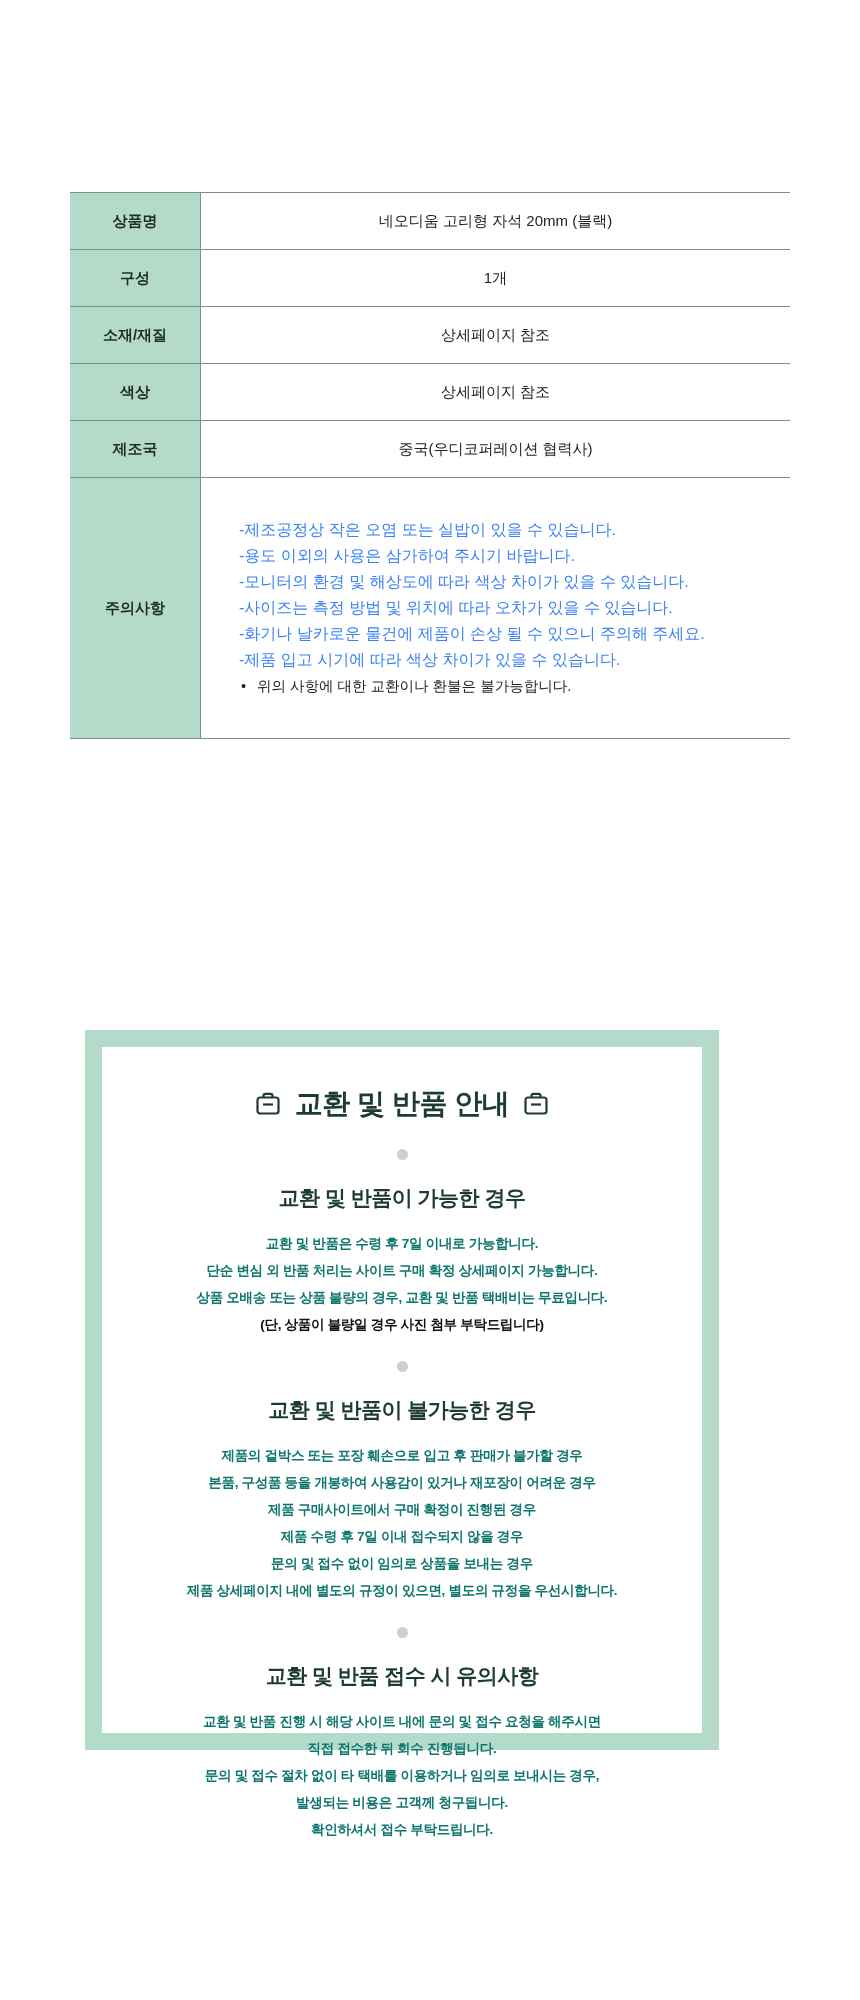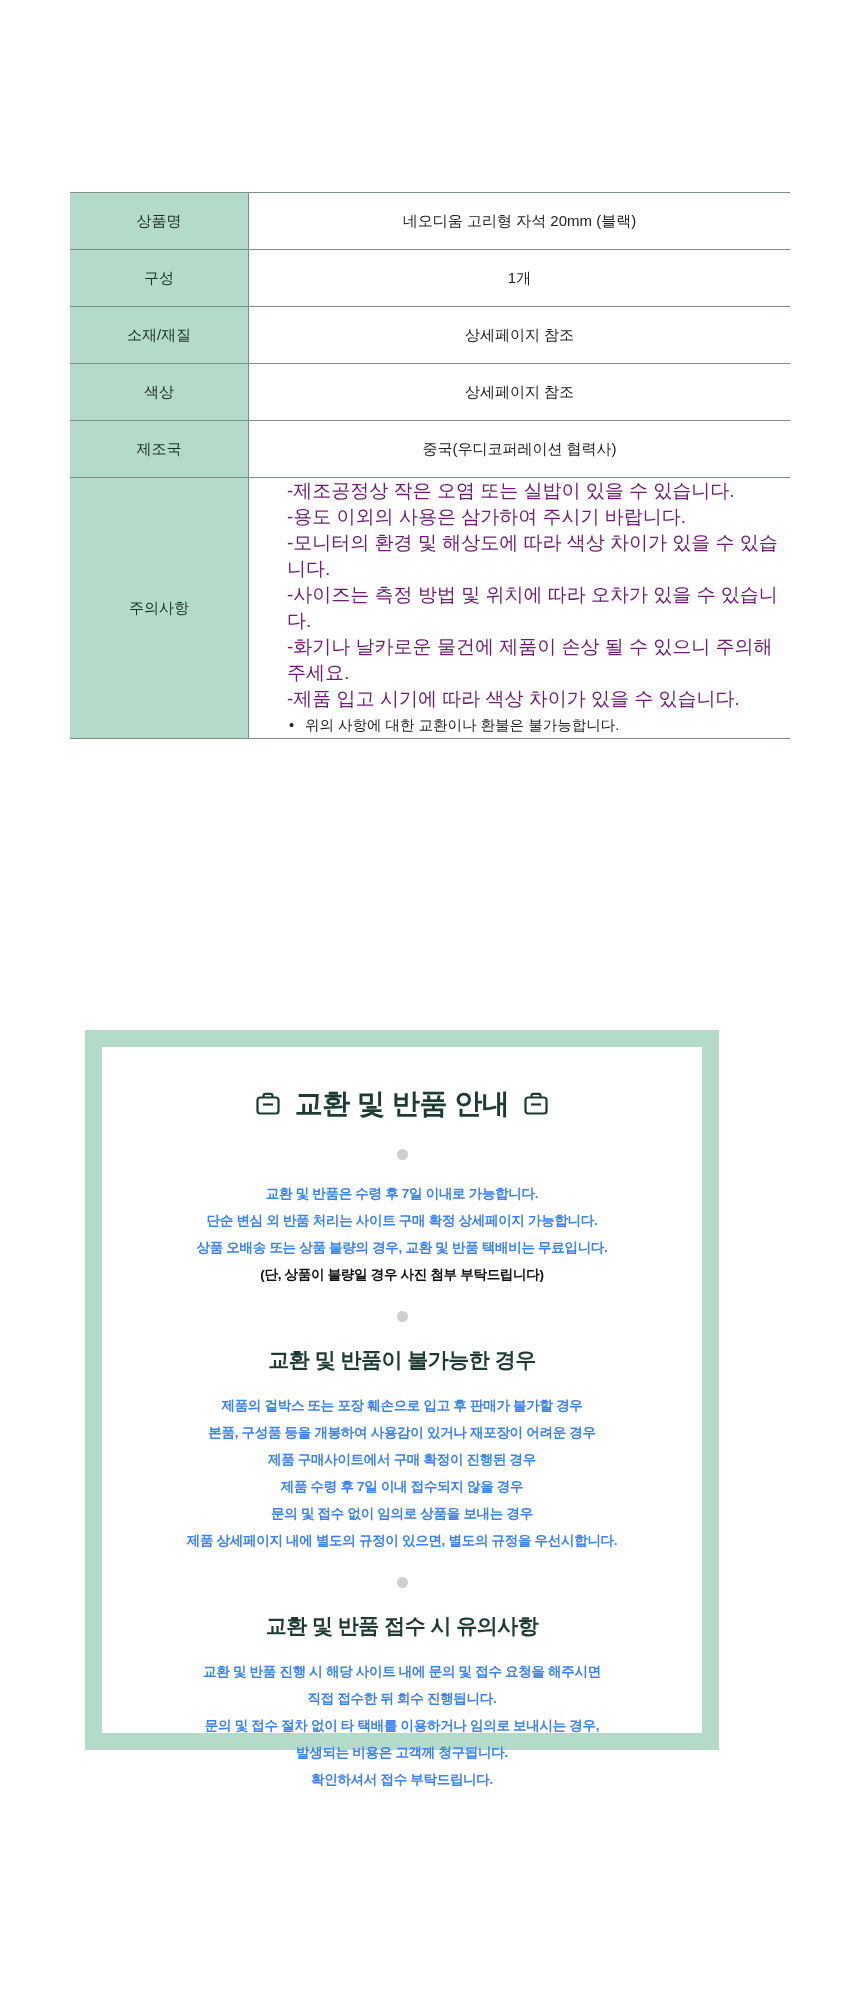--- a/index.html
+++ b/index.html
@@ -30,25 +30,25 @@
   }
   table.spec-table tr {
     border-top: 1px solid #7d8f88;
     border-bottom: 1px solid #7d8f88;
   }
   table.spec-table td {
     padding: 0;
     vertical-align: middle;
   }
   td.spec-label {
-    width: 178px;
+    width: 130px;
     background: #b4dac9;
     text-align: center;
     font-size: 15px;
-    font-weight: normal;
+    font-weight: bold;
     color: #1f2d28;
     height: 56px;
     border-right: 1px solid #7d8f88;
   }
   td.spec-value {
     text-align: center;
     font-size: 15px;
     color: #222222;
     height: 56px;
   }
@@ -59,23 +59,23 @@
     height: 260px;
     text-align: left;
     padding: 0 0 0 38px;
   }
   .notice-list {
     list-style: none;
     margin: 0;
     padding: 0;
   }
   .notice-list li {
-    font-size: 19px;
+    font-size: 16px;
     line-height: 26px;
-    color: #701a75;
+    color: #3b82f6;
   }
   .notice-bullet {
     font-size: 14.5px;
     line-height: 26px;
     padding-left: 18px;
     position: relative;
   }
   .notice-bullet::before {
     content: "•";
     position: absolute;
@@ -129,21 +129,21 @@
     font-weight: bold;
     color: #1d3b33;
     letter-spacing: -0.5px;
     margin-bottom: 22px;
   }
   .ex-lines p {
     margin: 0 0 7px 0;
     font-size: 13.5px;
     font-weight: bold;
     line-height: 20px;
-    color: #3b82f6;
+    color: #0f766e;
     letter-spacing: -0.3px;
   }
   .ex-lines p.strong-note {
     color: #111111;
   }
 </style>
 </head>
 <body>
 
 <div class="spec-table-wrap">
@@ -202,20 +202,21 @@
       <span class="bag-icon">
         <svg width="26" height="26" viewBox="0 0 26 26">
           <rect x="2.5" y="6.5" width="21" height="16" rx="2.5" ry="2.5" fill="none" stroke="#1d3b33" stroke-width="2.2"></rect>
           <path d="M8.5 6.5 V4.8 A2 2 0 0 1 10.5 2.8 h5 A2 2 0 0 1 17.5 4.8 V6.5" fill="none" stroke="#1d3b33" stroke-width="2.2"></path>
           <line x1="8" y1="13.5" x2="18" y2="13.5" stroke="#1d3b33" stroke-width="2.2"></line>
         </svg>
       </span>
     </div>
 
     <div class="dot-sep"></div>
+    <div class="ex-heading">교환 및 반품이 가능한 경우</div>
     <div class="ex-lines">
       <p>교환 및 반품은 수령 후 7일 이내로 가능합니다.</p>
       <p>단순 변심 외 반품 처리는 사이트 구매 확정 상세페이지 가능합니다.</p>
       <p>상품 오배송 또는 상품 불량의 경우, 교환 및 반품 택배비는 무료입니다.</p>
       <p class="strong-note">(단, 상품이 불량일 경우 사진 첨부 부탁드립니다)</p>
     </div>
 
     <div class="dot-sep"></div>
     <div class="ex-heading">교환 및 반품이 불가능한 경우</div>
     <div class="ex-lines">

